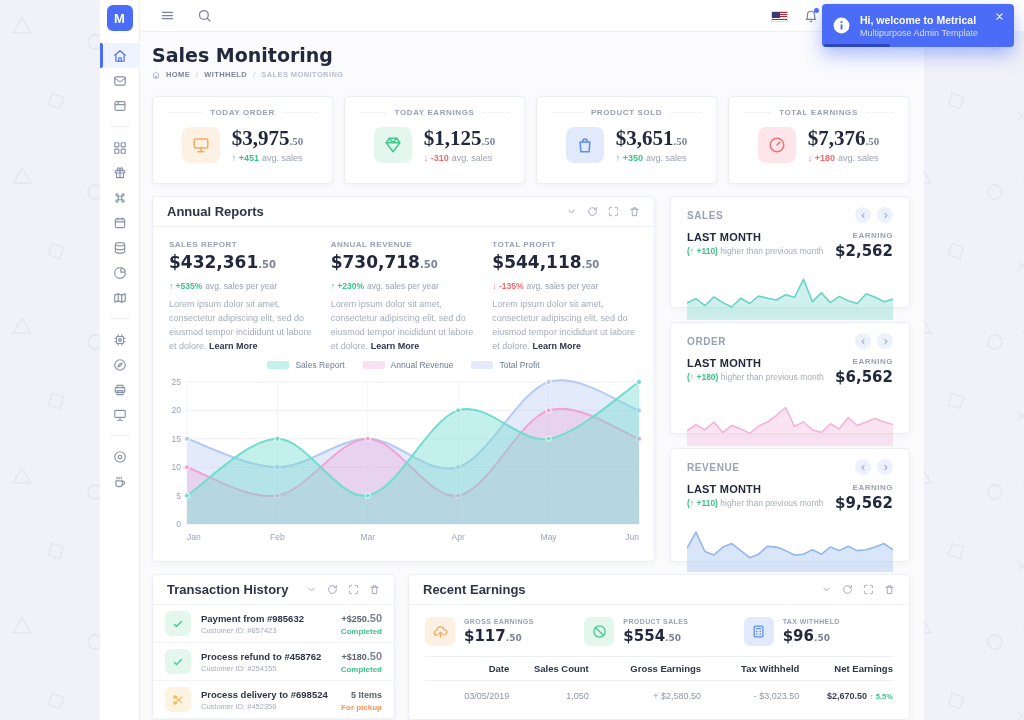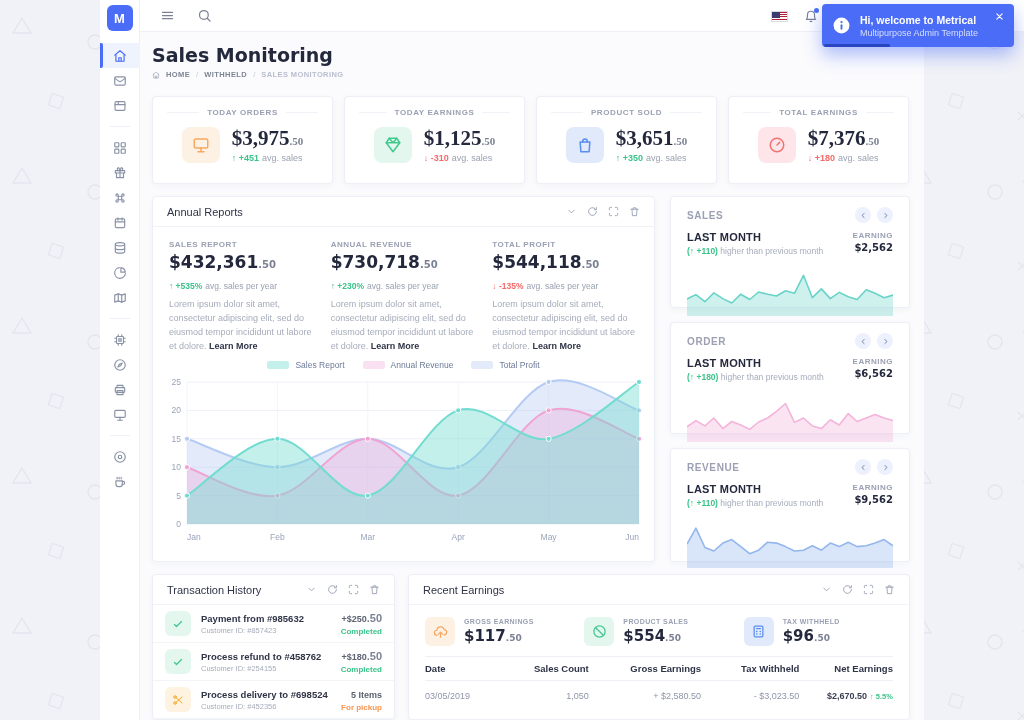--- a/index.html
+++ b/index.html
@@ -58,21 +58,21 @@
 .sicon{width:38px;height:36px;border-radius:8px;display:flex;align-items:center;justify-content:center;flex:none}
 .sicon .ic{width:18px;height:18px}
 .sval{font-size:21px;font-weight:700;color:#23283c;font-family:Liberation Serif, serif;line-height:1}
 .cents{font-size:11px;font-weight:700;color:#7c8294}
 .ssub{font-size:9px;margin-top:4px;font-weight:700}
 .ssub .lbl{color:#9aa1b2;font-weight:400;margin-left:3px}
 .up{color:#3cc38a}.down{color:#f4696a}.pickup{color:#f79552}
 
 
 .phead{display:flex;align-items:center;justify-content:space-between;height:30px;padding:0 14px;border-bottom:1px solid #f0f2f8}
-.phead .ttl{font-size:11px;font-weight:400;color:#2f3447}
+.phead .ttl{font-size:13px;font-weight:700;color:#2f3447}
 .pacts{display:flex;align-items:center;gap:10px;color:#9aa1b5}
 .pacts .ic{width:11px;height:11px;cursor:pointer}
 
 
 .annual{left:152px;top:196px;width:503px;height:366px}
 .astats{display:flex;gap:16px;padding:13px 16px 0}
 .astat{flex:1;min-width:0}
 .astat .lbl{font-size:8px;font-weight:700;letter-spacing:.5px;color:#9ba1b3}
 .aval{font-size:17px;font-weight:700;color:#23283c;font-family:"DejaVu Sans",sans-serif;margin-top:3px}
 .aval .cents{font-size:10px}
@@ -92,21 +92,21 @@
 .shead{display:flex;align-items:center;justify-content:space-between}
 .shead .st{font-size:10px;font-weight:700;letter-spacing:.6px;color:#9ba1b3}
 .arrows{display:flex;gap:6px}
 .abtn{width:16px;height:16px;border-radius:50%;background:#edf1fd;display:flex;align-items:center;justify-content:center;cursor:pointer}
 .abtn .ic{width:7px;height:7px;color:#65739a}
 .srow{display:flex;justify-content:space-between;margin-top:8px}
 .srow .lm{font-size:11px;font-weight:800;color:#23283c;letter-spacing:.2px}
 .srow .sub{font-size:8.5px;color:#a6acbb;margin-top:3px}
 .srow .sub .gd{font-weight:700}
 .srow .er-l{font-size:8px;font-weight:700;letter-spacing:.5px;color:#9ba1b3;text-align:right}
-.srow .er-v{font-size:10px;font-weight:700;color:#23283c;font-family:"DejaVu Sans",sans-serif;text-align:right;margin-top:2px}
+.srow .er-v{font-size:15px;font-weight:700;color:#23283c;font-family:"DejaVu Sans",sans-serif;text-align:right;margin-top:2px}
 .spark{display:block;width:100%;height:52px;margin-top:8px}
 
 
 .trans{left:152px;top:574px;width:243px;height:146px;overflow:hidden}
 .trow{display:flex;align-items:center;padding:6px 12px;border-bottom:1px solid #f2f4f8;cursor:pointer}
 .ticn{width:26px;height:25px;border-radius:6px;display:flex;align-items:center;justify-content:center;flex:none;margin-right:10px}
 .ticn .ic{width:12px;height:12px}
 .tmid{flex:1;min-width:0}
 .tmid .tt{font-size:9.5px;font-weight:700;color:#2f3447;white-space:nowrap}
 .tmid .tc{font-size:7.5px;color:#a6acbb;margin-top:2px;white-space:nowrap}
@@ -123,21 +123,21 @@
 .mini .ml{font-size:7px;font-weight:700;letter-spacing:.4px;color:#9ba1b3;white-space:nowrap}
 .mini .mv{font-size:15px;font-weight:700;color:#23283c;font-family:"DejaVu Sans",sans-serif;margin-top:2px}
 .mini .mv .cents{font-size:9px}
 .rtable{margin:0 16px}
 .rhead,.rrowt{display:flex;align-items:center}
 .rhead{border-top:1px solid #eef0f6;border-bottom:1px solid #eef0f6;height:25px}
 .rhead .col{font-size:9.5px;font-weight:700;color:#2f3447}
 .rrowt{height:29px}
 .rrowt .col{font-size:9px;color:#8f96a8}
 .col{white-space:nowrap}
-.c0{width:18%;text-align:left}.c1{width:17%;text-align:right}.c2{width:24%;text-align:right}.c3{width:21%;text-align:right}.c4{width:20%;text-align:right}
+.c0{width:18%;text-align:right}.c1{width:17%;text-align:right}.c2{width:24%;text-align:right}.c3{width:21%;text-align:right}.c4{width:20%;text-align:right}
 .netv{color:#3a3f51;font-weight:700}
 .netd{font-size:7.5px;font-weight:700;margin-left:3px}
 </style>
 </head>
 <body>
 
 <div class="app">
 
   <svg id="bgpattern" width="1024" height="720">
     <defs>
@@ -359,21 +359,21 @@
         </svg>
       </span>
     <span class="ci">HOME</span>
     <span class="sep">/</span>
     <span class="ci">WITHHELD</span>
     <span class="sep">/</span>
     <span class="ci cur">SALES MONITORING</span>
   </div>
 
   <section class="card scard" style="left:152px">
-    <div class="slabel">TODAY ORDERS</div>
+    <div class="slabel">TODAY ORDER</div>
     <div class="sbody">
       <div class="sicon" style="background-color: rgb(253, 241, 228);">
           <span class="ic" style="color: rgb(245, 169, 98);">
             <svg viewBox="0 0 24 24" fill="none" stroke="currentColor" stroke-width="2" stroke-linecap="round" stroke-linejoin="round">
               <rect x="3" y="4" width="18" height="12" rx="2"></rect>
               <path d="M8 21h8M12 16v5"></path>
             </svg>
           </span>
         </div>
       <div>

